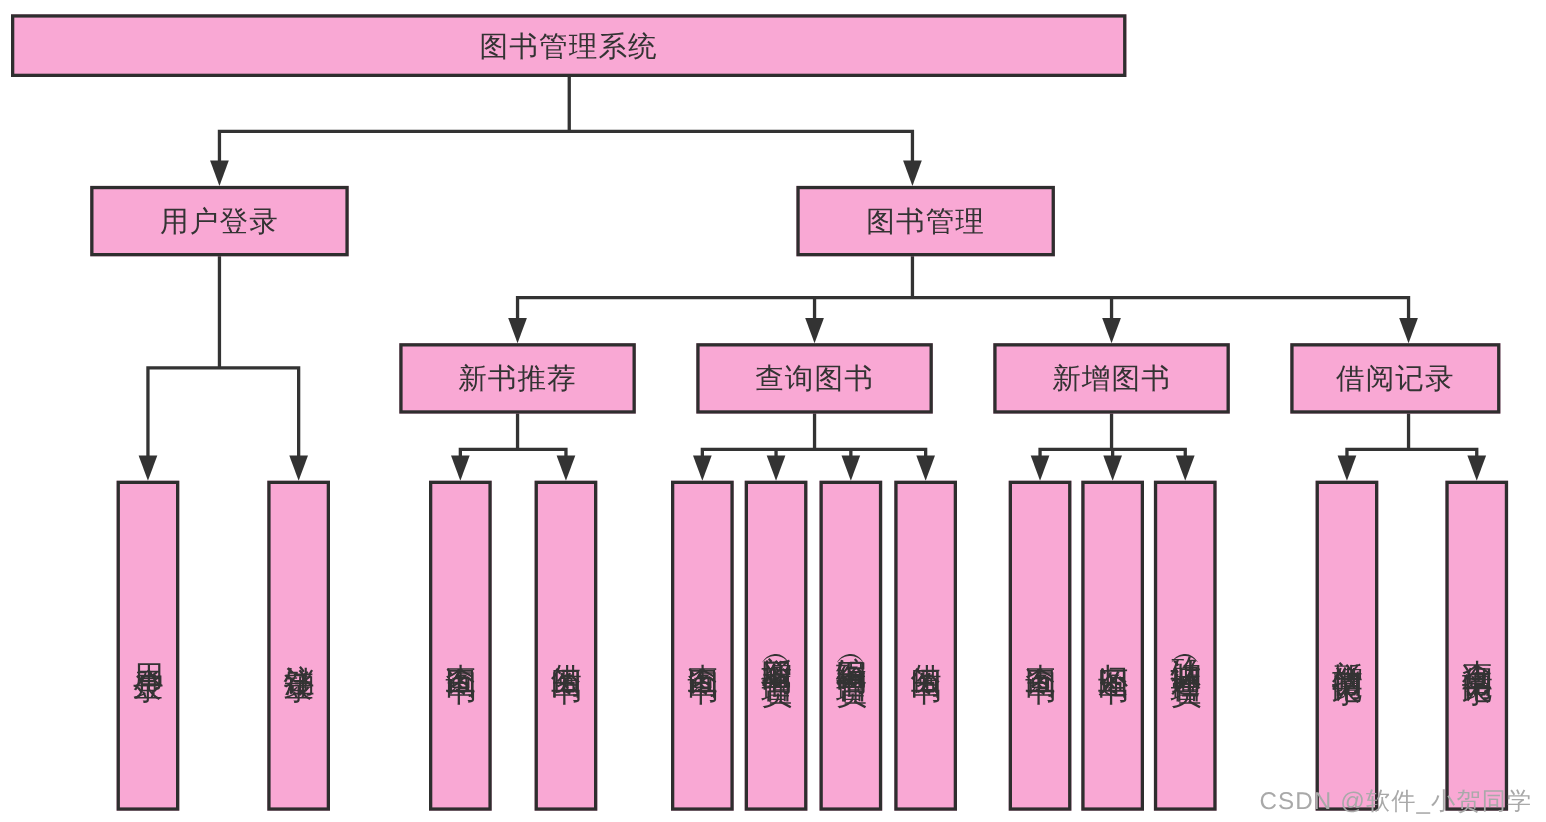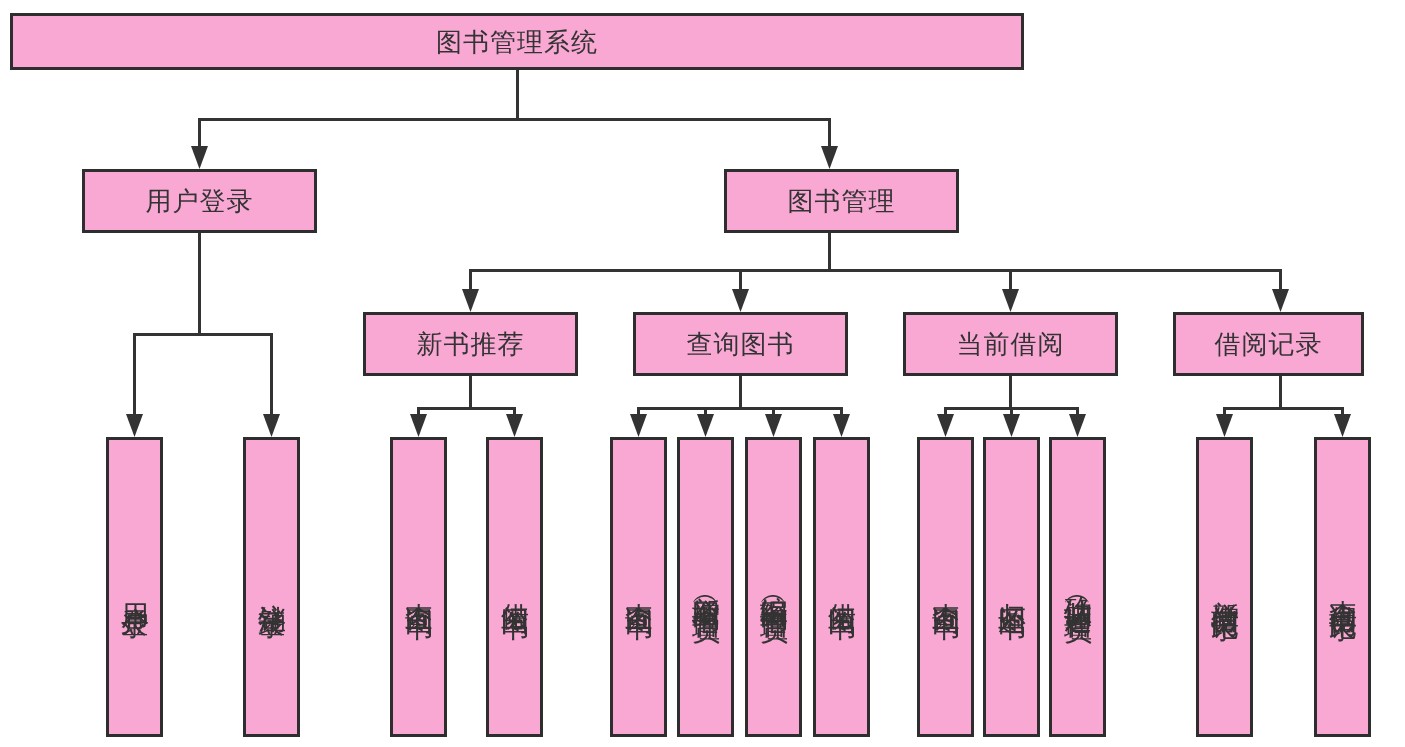--- a/index.html
+++ b/index.html
@@ -93,35 +93,36 @@
     </g>
   </svg>
 
   <div class="node hbox" style="left:10px; top:13px; width:1014px; height:57px;">图书管理系统</div>
 
   <div class="node hbox" style="left:82px; top:169px; width:235px; height:64px;">用户登录</div>
   <div class="node hbox" style="left:712px; top:169px; width:235px; height:64px;margin-left:12px;">图书管理</div>
 
   <div class="node hbox" style="left:363px; top:312px; width:215px; height:64px;">新书推荐</div>
   <div class="node hbox" style="left:633px; top:312px; width:215px; height:64px;">查询图书</div>
-  <div class="node hbox" style="left:903px; top:312px; width:215px; height:64px;">当前借阅</div>
+  <div class="node hbox" style="left:903px; top:312px; width:215px; height:64px;">新增图书</div>
   <div class="node hbox" style="left:1173px; top:312px; width:191px; height:64px;">借阅记录</div>
 
   <div class="node leaf" style="left:106px; top:437px; width:57px; height:300px;">用户登录</div>
   <div class="node leaf" style="left:243px; top:437px; width:57px; height:300px;">注销登录</div>
 
   <div class="node leaf" style="left:390px; top:437px; width:57px; height:300px;">查询图书</div>
   <div class="node leaf" style="left:486px; top:437px; width:57px; height:300px;">借阅图书</div>
 
   <div class="node leaf" style="left:610px; top:437px; width:57px; height:300px;">查询图书</div>
   <div class="node leaf" style="left:677px; top:437px; width:57px; height:300px;">新增图书（管理员）</div>
   <div class="node leaf" style="left:745px; top:437px; width:57px; height:300px;">编辑图书（管理员）</div>
   <div class="node leaf" style="left:813px; top:437px; width:57px; height:300px;">借阅图书</div>
 
   <div class="node leaf" style="left:917px; top:437px; width:57px; height:300px;">查询图书</div>
   <div class="node leaf" style="left:983px; top:437px; width:57px; height:300px;">归还图书</div>
   <div class="node leaf" style="left:1049px; top:437px; width:57px; height:300px;">确认归还（管理员）</div>
 
   <div class="node leaf" style="left:1196px; top:437px; width:57px; height:300px;">新增借阅记录</div>
   <div class="node leaf" style="left:1314px; top:437px; width:57px; height:300px;">查询借阅记录</div>
 
+  <div class="watermark">CSDN @软件_小贺同学</div>
 
 </div>
 
 </body></html>

